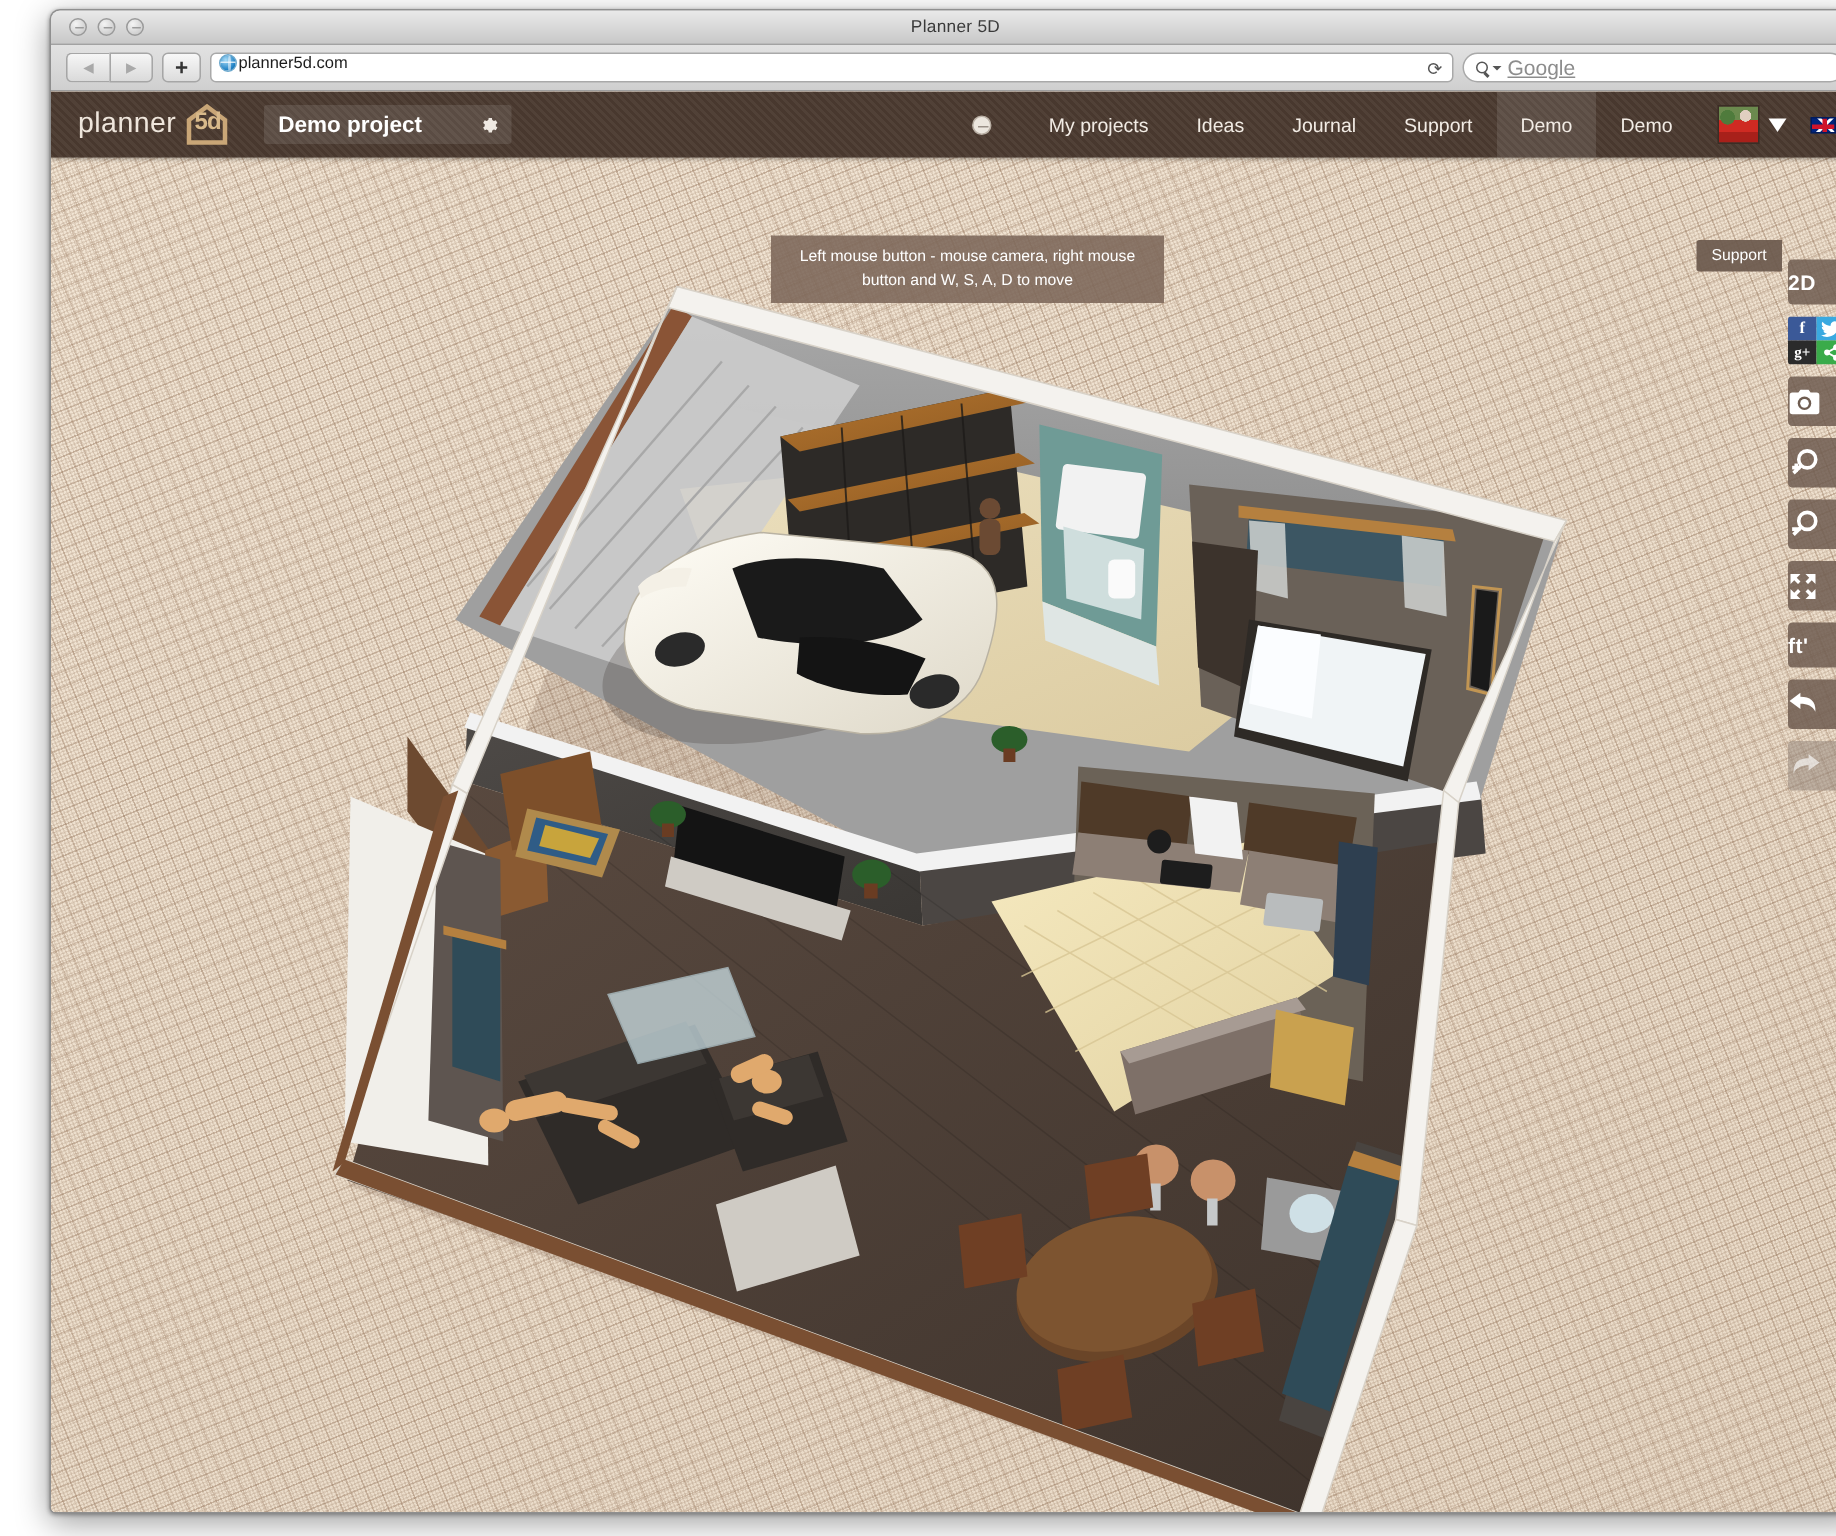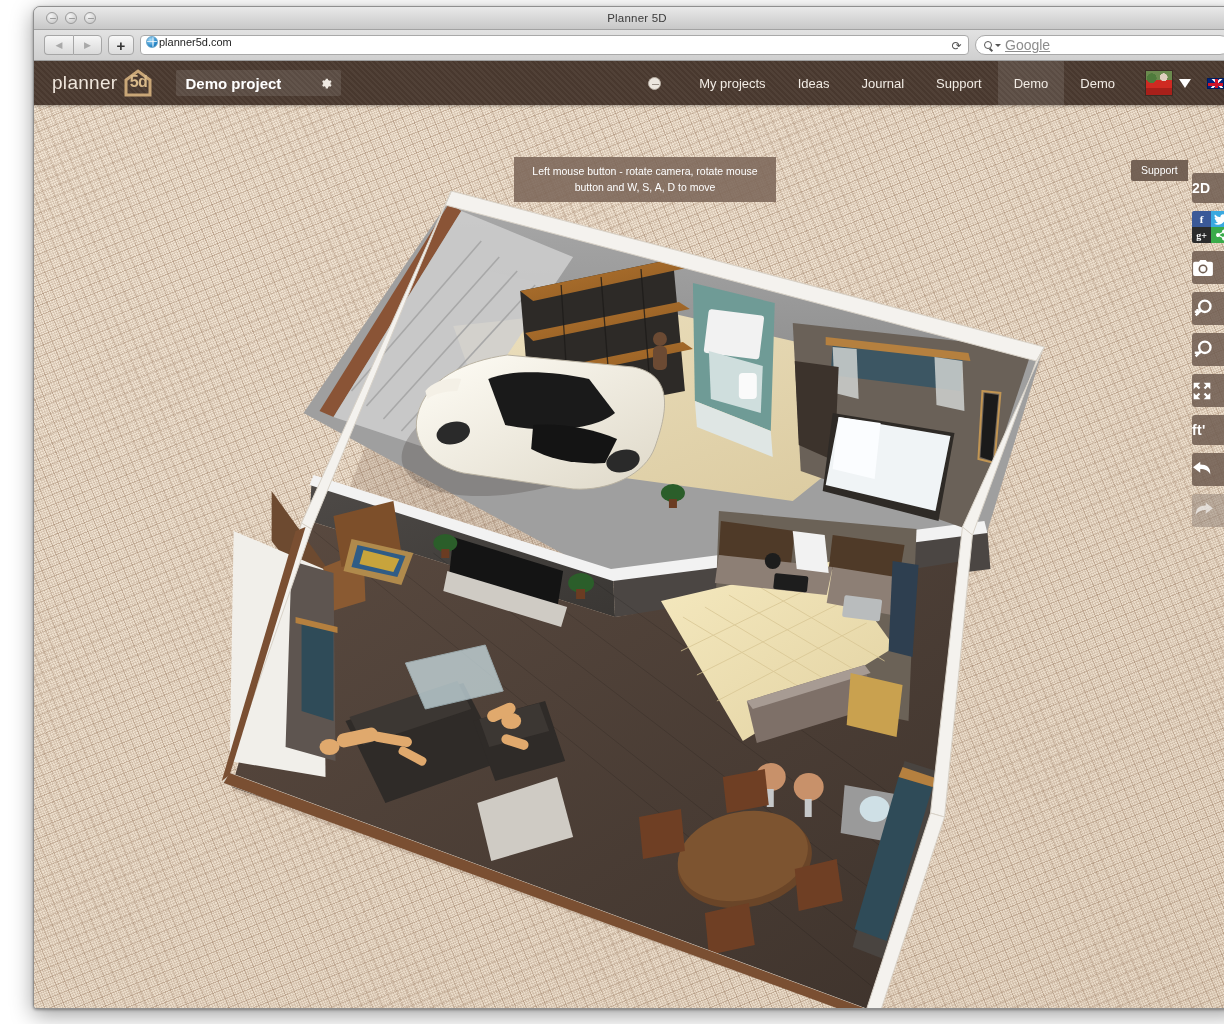--- a/index.html
+++ b/index.html
@@ -603,21 +603,21 @@
         <span id="avatar-caret"></span>
         <span id="flag">
           <i class="d1"></i>
             <i class="d2"></i>
             <i class="cv"></i>
             <i class="ch"></i>
         </span>
       </nav>
     </div>
 
-    <div id="hint-tooltip">Left mouse button - rotate camera, rotate mouse button and W, S, A, D to move</div>
+    <div id="hint-tooltip">Left mouse button - mouse camera, right mouse button and W, S, A, D to move</div>
 
     <div id="support-tab">Support</div>
 
     <div id="right-toolbar">
 
       <div class="rt-btn">
         <span class="rt-label">2D</span>
       </div>
 
       <div id="social-grid">

